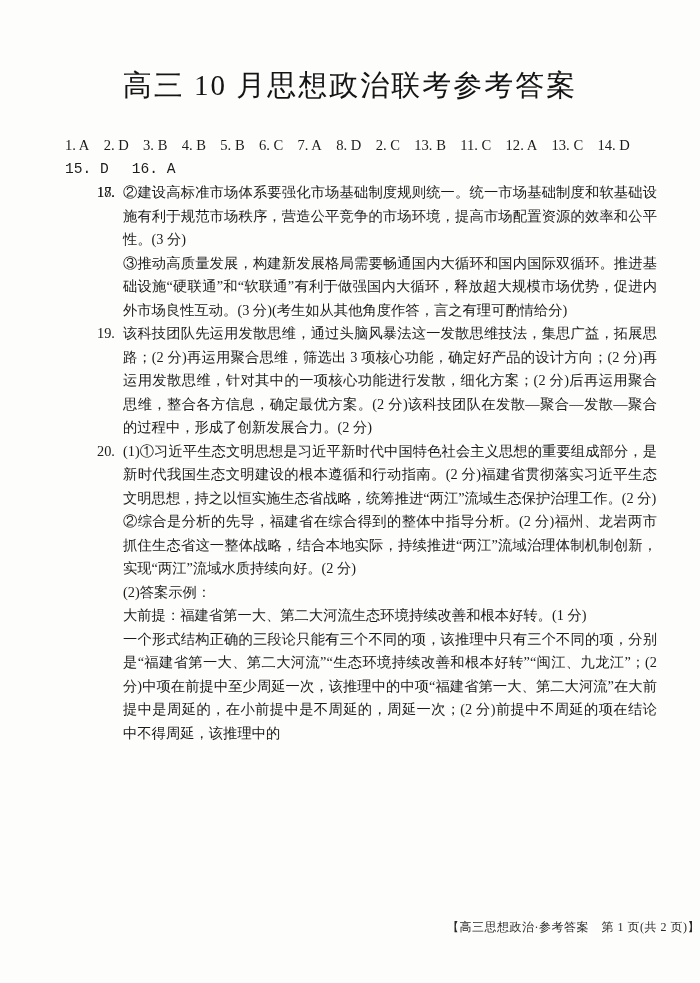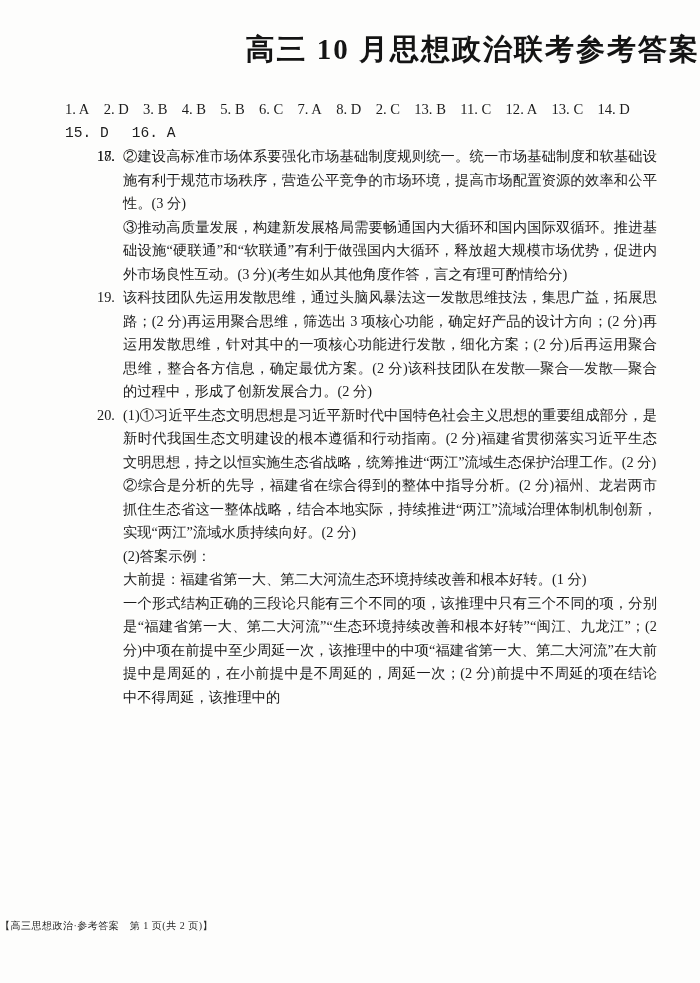--- a/index.html
+++ b/index.html
@@ -11,24 +11,24 @@
     position: relative;
     width: 700px;
     height: 983px;
     background: #fdfdfc;
     color: #1c1c1c;
     font-family: "Liberation Serif", "DejaVu Serif", serif;
     overflow: hidden;
   }
   .title {
     margin: 0;
-    padding-top: 30px;
-    text-align: right;
+    padding-top: 66px;
+    text-align: center;
     font-size: 29px;
-    font-weight: bold;
+    font-weight: normal;
     letter-spacing: 2px;
     color: #141414;
   }
   .answers {
     margin: 28px 45px 0 65px;
     width: 565px;
     font-size: 14.6px;
   }
   .answers .row1 {
     display: flex;
@@ -59,22 +59,22 @@
     top: 0;
   }
   .question p {
     margin: 0;
   }
   .footer {
     position: absolute;
     left: 0;
     right: 0;
     top: 919px;
-    text-align: left;
-    font-size: 10px;
+    text-align: right;
+    font-size: 12px;
     color: #2a2a2a;
     letter-spacing: 0.5px;
   }
 </style>
 </head>
 <body>
 
 <div class="page">
 
   <h1 class="title">高三 10 月思想政治联考参考答案</h1>

